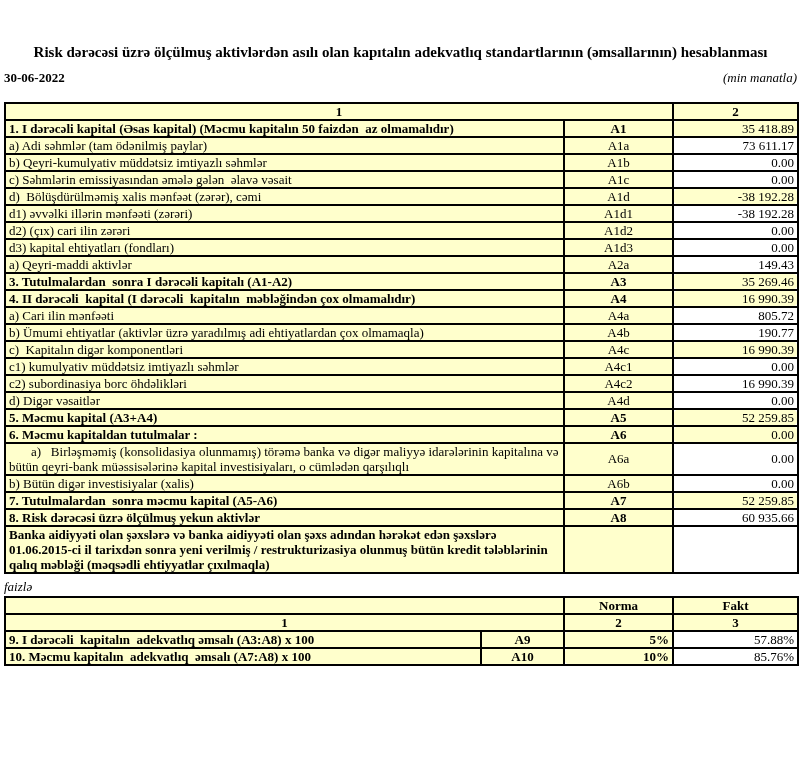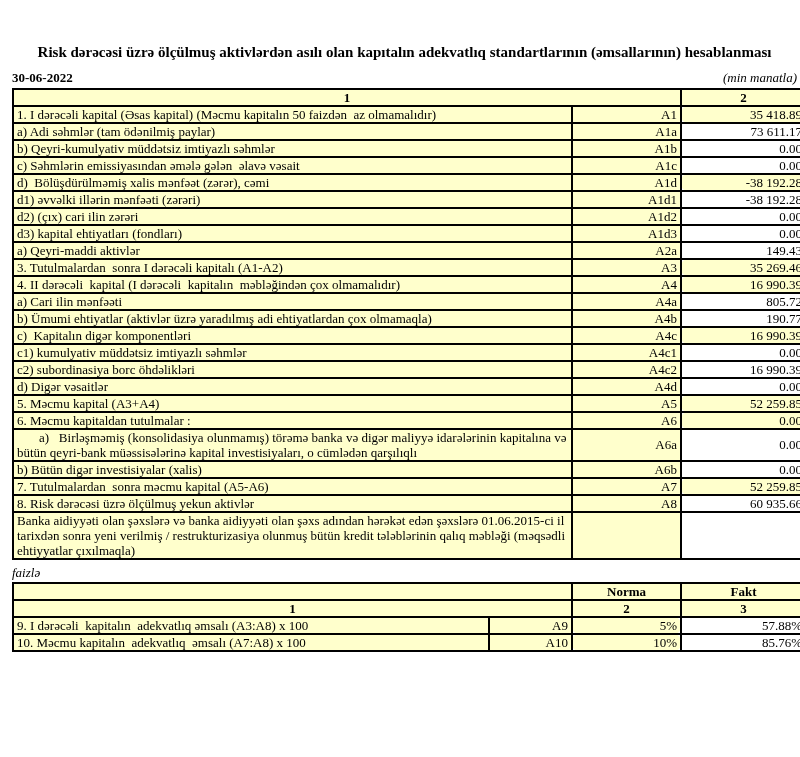--- a/index.html
+++ b/index.html
@@ -4,58 +4,58 @@
 <style>
   * { box-sizing: border-box; }
   html, body {
     margin: 0; padding: 0;
     width: 800px; height: 757px;
     background: #ffffff;
     color: #000000;
     font-family: "Liberation Serif", serif;
     overflow: hidden;
   }
-  .page { width: 800px; padding: 0 3px 0 12px; }
+  .page { width: 800px; padding: 0 3px 0 4px; }
   .title {
     margin: 42px auto 6px auto;
     max-width: 756px;
     text-align: center;
     font-weight: bold;
     font-size: 15px;
     line-height: 1.45;
   }
   .meta {
     display: flex;
     justify-content: space-between;
     align-items: flex-end;
     font-size: 13px;
-    margin: 4px 0 2px 0;
+    margin: 4px 0 16px 0;
   }
   .meta .date { font-weight: bold; }
   .meta .unit { font-style: italic; }
   table.tbl {
     border-collapse: collapse;
     table-layout: fixed;
     width: 793px;
   }
   .tbl td {
     border: 2px solid #000000;
     font-size: 13px;
     line-height: 15px;
     height: 17px;
     padding: 0 3px;
     background: #FFFFCC;
     overflow: hidden;
     vertical-align: middle;
   }
   .tbl td.hdr { text-align: center; font-weight: bold; }
   .label-cell { text-align: left; white-space: pre-wrap; }
-  .code-cell { text-align: right; }
+  .code-cell { text-align: center; }
   .value-cell { text-align: right; border-radius: 7px; }
-  .bold { font-weight: normal; }
+  .bold { font-weight: bold; }
   .white { background: #ffffff !important; text-align: right; }
   .ind1 { padding-left: 28px; }
   .ind2 { padding-left: 52px; }
   .hang { padding-left: 10px; text-indent: 22px; }
   .percent-note {
     text-align: left;
     font-style: italic;
     font-size: 13px;
     margin: 5px 0 1px 0;
     width: 793px;

